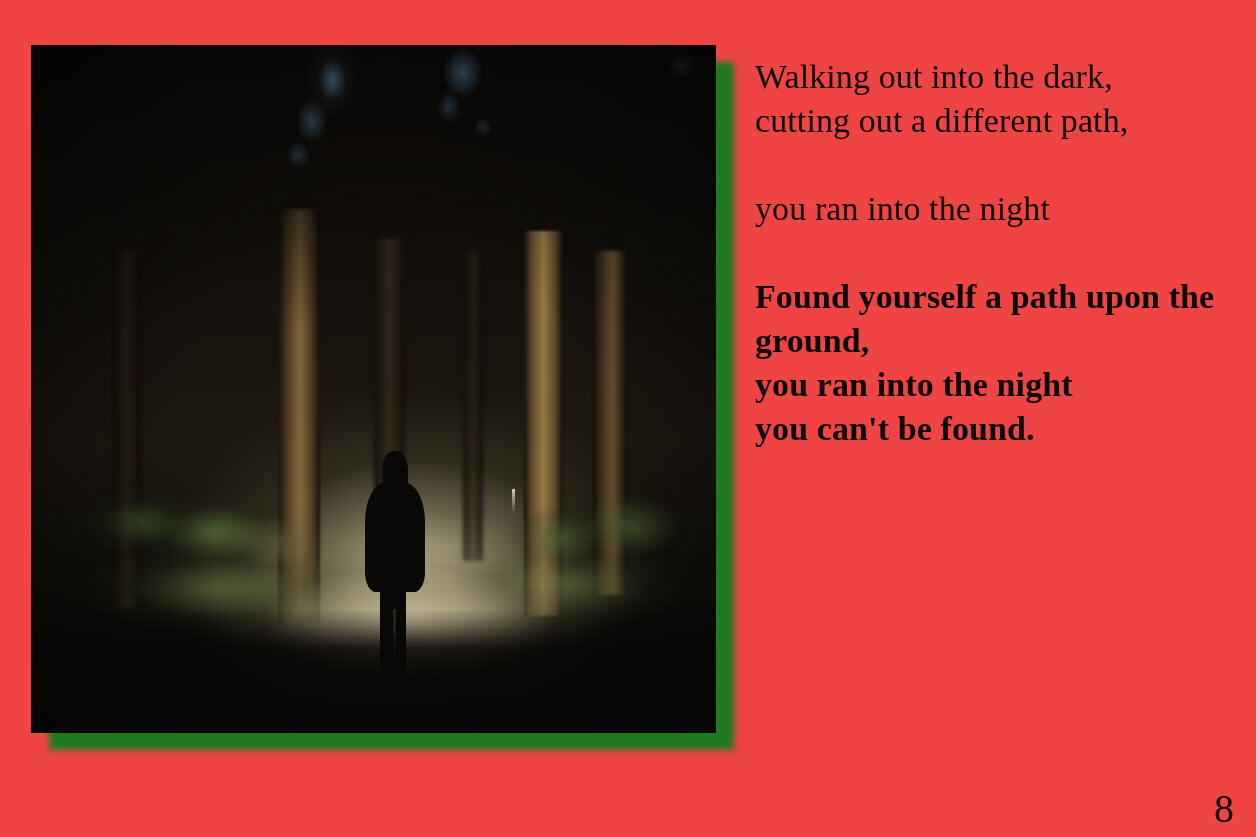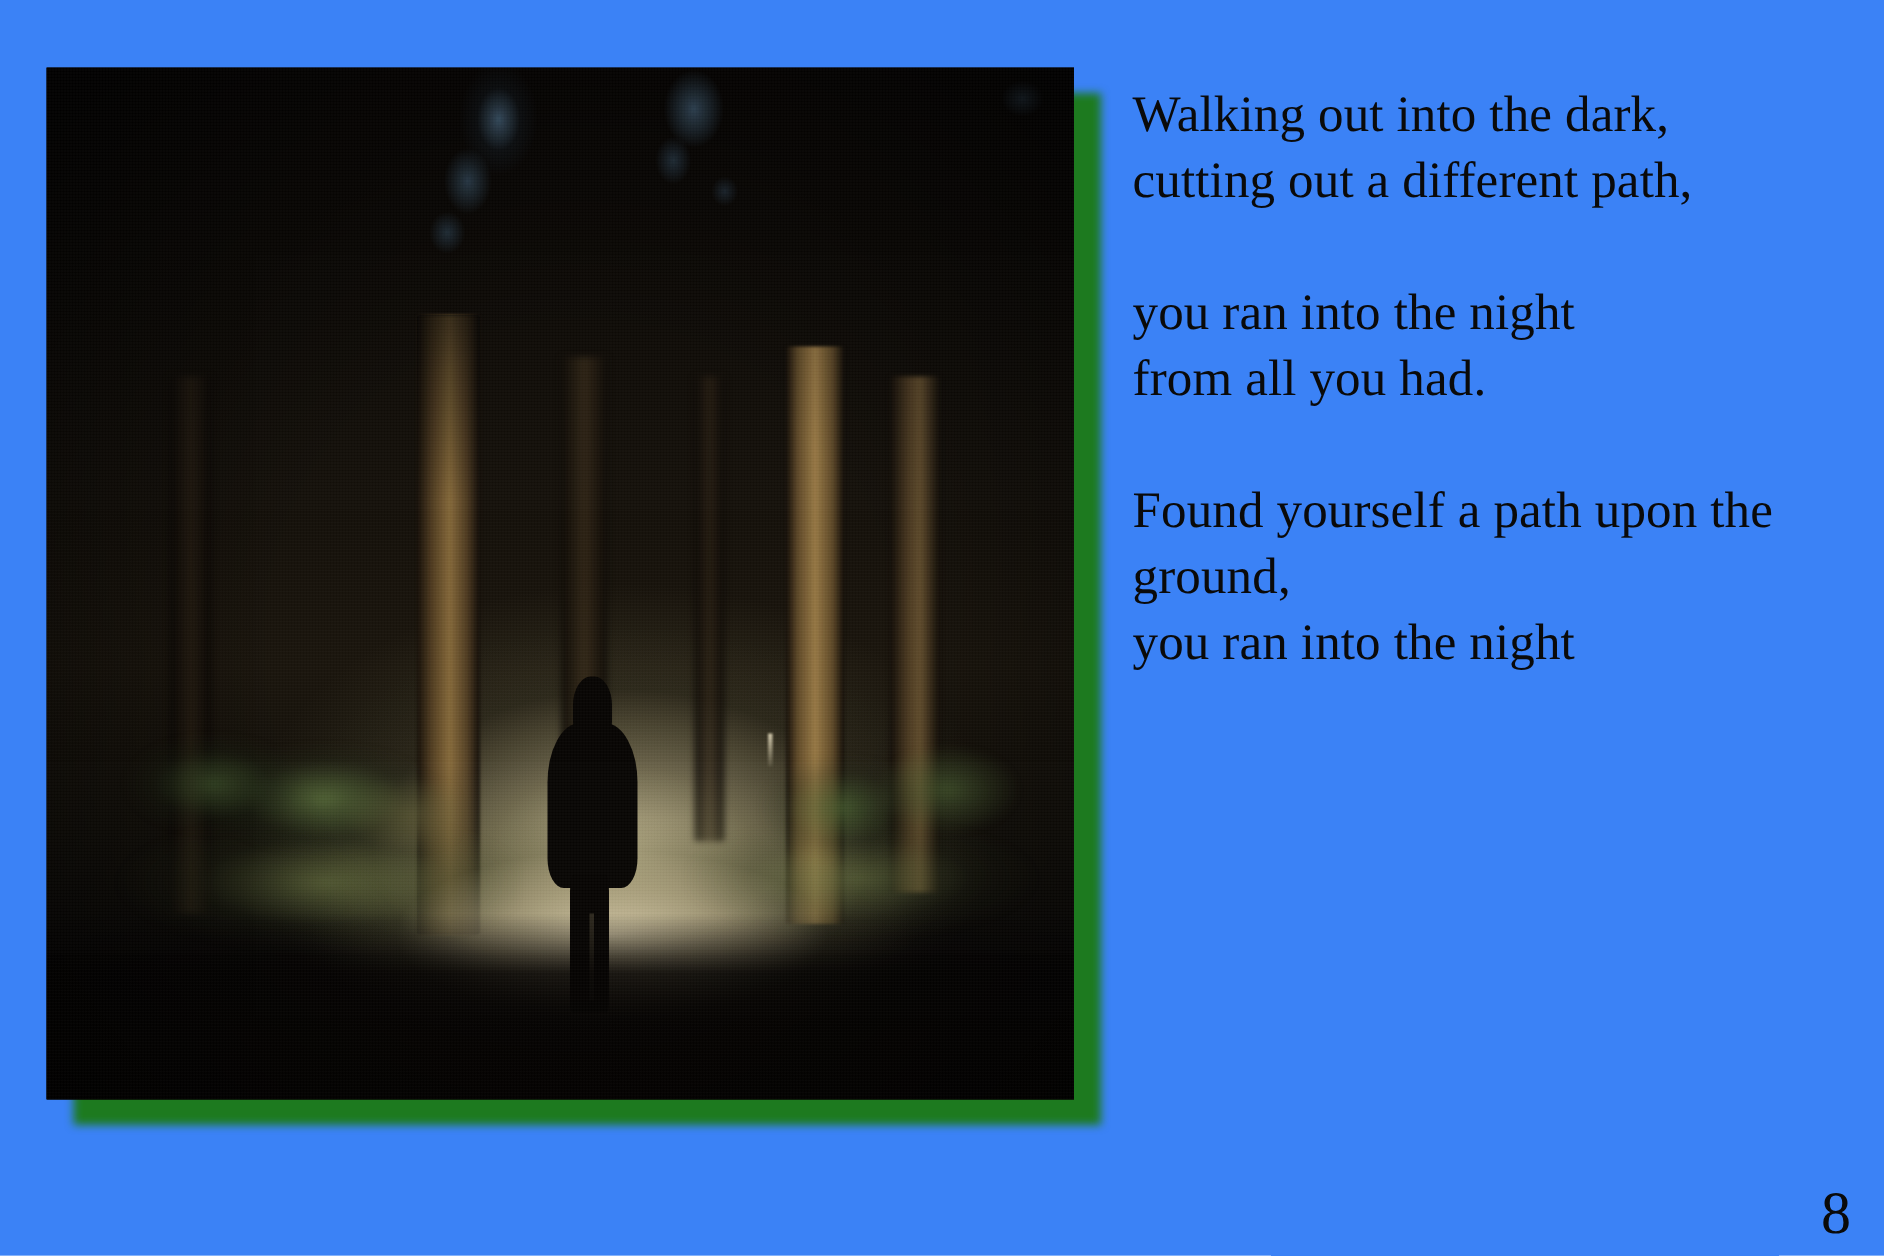--- a/index.html
+++ b/index.html
@@ -11,21 +11,21 @@
     width: 1256px;
     height: 837px;
     overflow: hidden;
     font-family: "Liberation Serif", "DejaVu Serif", serif;
   }
 
   #slide {
     position: relative;
     width: 1256px;
     height: 837px;
-    background: #3b82f6;
+    background: #ef4444;
   }
 
   
   #photo-wrap {
     position: absolute;
     left: 31px;
     top: 45px;
     width: 685px;
     height: 688px;
   }
@@ -215,21 +215,21 @@
     position: absolute;
     left: 755px;
     top: 55px;
     width: 492px;
     color: #0a0a0a;
     font-size: 34px;
     line-height: 44px;
     letter-spacing: .1px;
   }
   .stanza { margin: 0 0 44px 0; }
-  .stanza:last-child { margin-bottom: 0; }
+  .stanza:last-child { margin-bottom: 0; font-weight: bold; }
   .line { display: block; white-space: normal; }
 
   
   #page-number {
     position: absolute;
     right: 22px;
     bottom: 8px;
     font-size: 40px;
     color: #0a0a0a;
     line-height: 1;
@@ -276,25 +276,25 @@
 
   <div id="poem">
 
     <p class="stanza">
       <span class="line">Walking out into the dark,</span>
       <span class="line">cutting out a different path,</span>
     </p>
 
     <p class="stanza">
       <span class="line">you ran into the night</span>
-      <span class="line">from all you had.</span>
     </p>
 
     <p class="stanza">
       <span class="line">Found yourself a path upon the ground,</span>
       <span class="line">you ran into the night</span>
+      <span class="line">you can't be found.</span>
     </p>
 
   </div>
 
   <div id="page-number">8</div>
 
 </div>
 
 </body></html>

